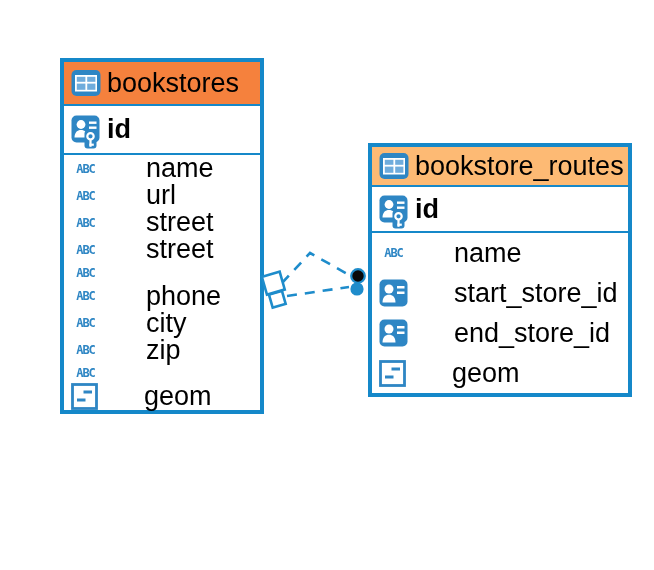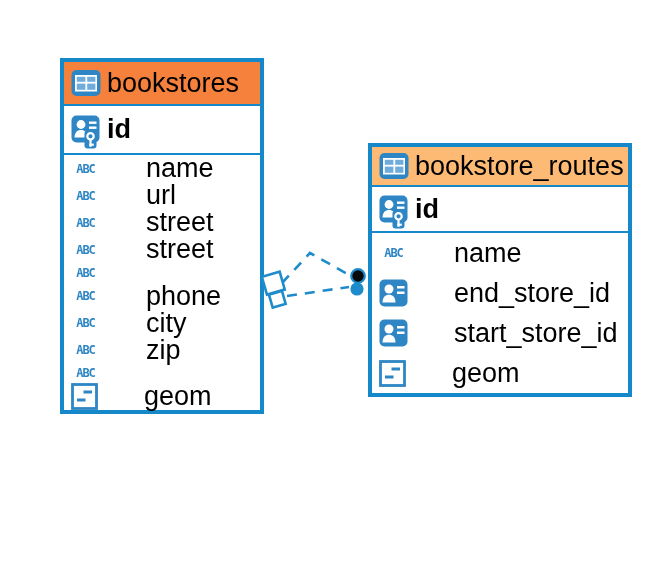--- a/index.html
+++ b/index.html
@@ -196,33 +196,33 @@
         <div class="row col-row">
           <span class="icon-slot">
     <svg width="29" height="28" viewBox="0 0 29 28">
       <rect x="0.5" y="0.5" width="28" height="27" rx="5" fill="#2E86C4"></rect>
       <circle cx="10" cy="10" r="4.5" fill="#fff"></circle>
       <path d="M3.5 23.5 c0 -5.4 3 -7.8 6.5 -7.8 s6.5 2.4 6.5 7.8 z" fill="#fff"></path>
       <rect x="18" y="7" width="7.5" height="2.5" fill="#fff"></rect>
       <rect x="18" y="12.5" width="7.5" height="2.5" fill="#fff"></rect>
     </svg>
           </span>
-          <span class="col-label">end_store_id</span>
+          <span class="col-label">start_store_id</span>
         </div>
         <div class="row col-row">
           <span class="icon-slot">
     <svg width="29" height="28" viewBox="0 0 29 28">
       <rect x="0.5" y="0.5" width="28" height="27" rx="5" fill="#2E86C4"></rect>
       <circle cx="10" cy="10" r="4.5" fill="#fff"></circle>
       <path d="M3.5 23.5 c0 -5.4 3 -7.8 6.5 -7.8 s6.5 2.4 6.5 7.8 z" fill="#fff"></path>
       <rect x="18" y="7" width="7.5" height="2.5" fill="#fff"></rect>
       <rect x="18" y="12.5" width="7.5" height="2.5" fill="#fff"></rect>
     </svg>
           </span>
-          <span class="col-label">start_store_id</span>
+          <span class="col-label">end_store_id</span>
         </div>
         <div class="row col-row">
           <span class="icon-slot">
     <svg width="27" height="27" viewBox="0 0 27 27">
       <rect x="1.5" y="1.5" width="24" height="24" fill="#fff" stroke="#2E86C4" stroke-width="2.8"></rect>
       <rect x="12.5" y="7.5" width="8.5" height="3" fill="#2E86C4"></rect>
       <rect x="6" y="15.5" width="8.5" height="3" fill="#2E86C4"></rect>
     </svg>
           </span>
           <span class="col-label">geom</span>

